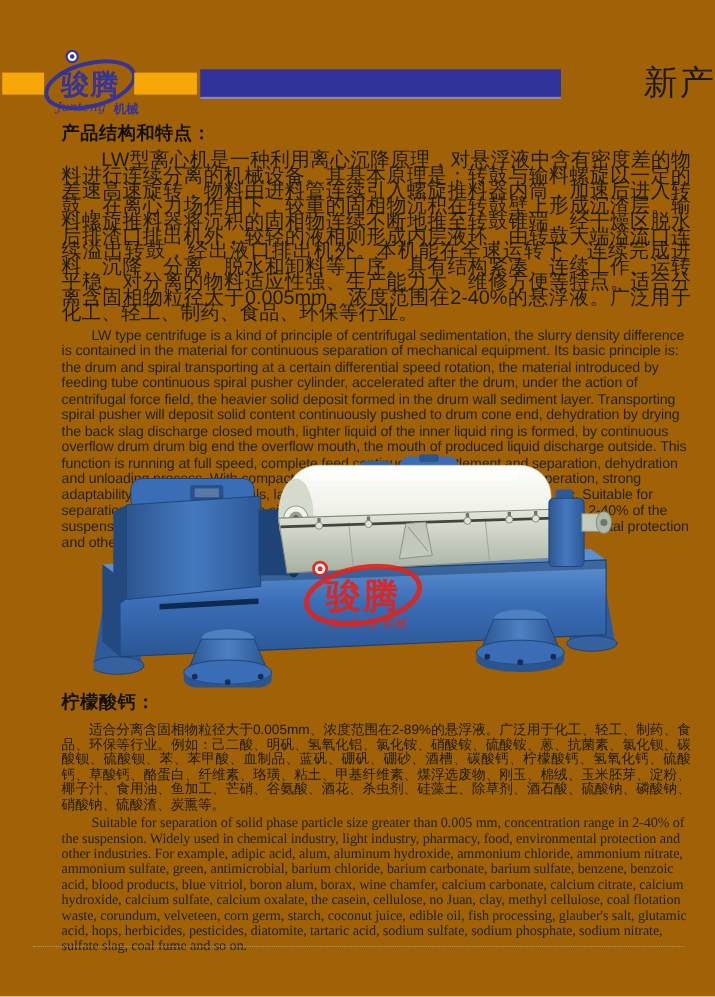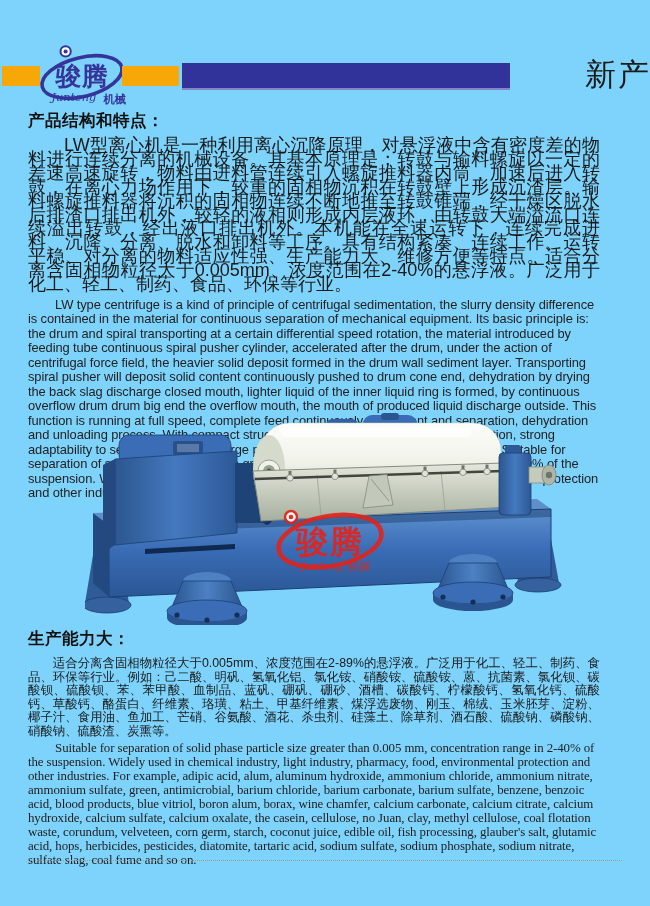--- a/index.html
+++ b/index.html
@@ -1,31 +1,31 @@
 <!DOCTYPE html>
 <html><head>
 <meta charset="utf-8">
 <style>
   html,body{margin:0;padding:0;background:#fff;}
   .page{
-    position:relative;width:650px;height:906px;background:#7dd3fc;overflow:hidden;
+    position:relative;width:650px;height:906px;background:#a16207;overflow:hidden;
     font-family:"Liberation Sans","DejaVu Sans",sans-serif;color:#1c1c1c;
   }
   
   .hdr-yellow-left{position:absolute;left:2px;top:66px;width:38px;height:20px;background:#F7A708;}
   .hdr-yellow-mid{position:absolute;left:122px;top:66px;width:57px;height:20px;background:#F7A708;}
   .hdr-banner{position:absolute;left:182px;top:63px;width:328px;height:25px;background:#32329B;border-bottom:2px solid #8585c4;}
   .hdr-logo{position:absolute;left:38px;top:44px;width:88px;height:64px;}
   .hdr-logo svg{width:100%;height:100%;display:block;}
   .hdr-badge{
     position:absolute;left:541px;top:54px;font-size:31px;font-weight:400;
     letter-spacing:2px;color:#1b1b1b;white-space:nowrap;margin-left:44px;
   }
   
-  .section{position:absolute;left:28px;width:572px;}
+  .section{position:absolute;left:56px;width:572px;}
   .section-1{top:110px;}
   .section-2{top:628px;}
   .sec-title{font-size:16.5px;font-weight:bold;color:#111;margin:0 0 7px 0;letter-spacing:.5px;}
   .para-cn{
     font-size:18px;line-height:13.9px;text-align:justify;text-indent:2em;
     color:#1a1a1a;margin:0 0 6px 0;
   }
   .section-2 .para-cn{font-size:12.4px;line-height:13.5px;margin-bottom:3px;}
   .para-en{
     font-size:12.9px;line-height:14.5px;text-indent:2.1em;color:#222;
@@ -177,20 +177,20 @@
         <ellipse cx="245" cy="128" rx="52" ry="25" fill="none" stroke="#E2231A" stroke-width="4.5" transform="rotate(-10 245 128)"></ellipse>
         <circle cx="206" cy="104" r="6" fill="#FFFFFF" stroke="#E2231A" stroke-width="2.5"></circle>
         <circle cx="206" cy="104" r="2.3" fill="#E2231A"></circle>
         <text x="245" y="140" text-anchor="middle" font-size="32" font-weight="bold" fill="#E2231A" letter-spacing="2">骏腾</text>
         <text x="250" y="157" text-anchor="middle" font-size="11" font-style="italic" font-family="DejaVu Serif, serif" fill="#E2231A">Junleng 机械</text>
       </g>
     </svg>
   </div>
 
   <div class="section section-2">
-    <h2 class="sec-title">生产能力大：</h2>
+    <h2 class="sec-title">柠檬酸钙：</h2>
     <p class="para-cn">适合分离含固相物粒径大于0.005mm、浓度范围在2-89%的悬浮液。广泛用于化工、轻工、制药、食品、环保等行业。例如：己二酸、明矾、氢氧化铝、氯化铵、硝酸铵、硫酸铵、蒽、抗菌素、氯化钡、碳酸钡、硫酸钡、苯、苯甲酸、血制品、蓝矾、硼矾、硼砂、酒槽、碳酸钙、柠檬酸钙、氢氧化钙、硫酸钙、草酸钙、酪蛋白、纤维素、珞璜、粘土、甲基纤维素、煤浮选废物、刚玉、棉绒、玉米胚芽、淀粉、椰子汁、食用油、鱼加工、芒硝、谷氨酸、酒花、杀虫剂、硅藻土、除草剂、酒石酸、硫酸钠、磷酸钠、硝酸钠、硫酸渣、炭熏等。</p>
     <p class="para-en">Suitable for separation of solid phase particle size greater than 0.005 mm, concentration range in 2-40% of the suspension. Widely used in chemical industry, light industry, pharmacy, food, environmental protection and other industries. For example, adipic acid, alum, aluminum hydroxide, ammonium chloride, ammonium nitrate, ammonium sulfate, green, antimicrobial, barium chloride, barium carbonate, barium sulfate, benzene, benzoic acid, blood products, blue vitriol, boron alum, borax, wine chamfer, calcium carbonate, calcium citrate, calcium hydroxide, calcium sulfate, calcium oxalate, the casein, cellulose, no Juan, clay, methyl cellulose, coal flotation waste, corundum, velveteen, corn germ, starch, coconut juice, edible oil, fish processing, glauber's salt, glutamic acid, hops, herbicides, pesticides, diatomite, tartaric acid, sodium sulfate, sodium phosphate, sodium nitrate, sulfate slag, coal fume and so on.</p>
   </div>
 
   <div class="dotted-sep"></div>
 
 </div>
 
 </body></html>

